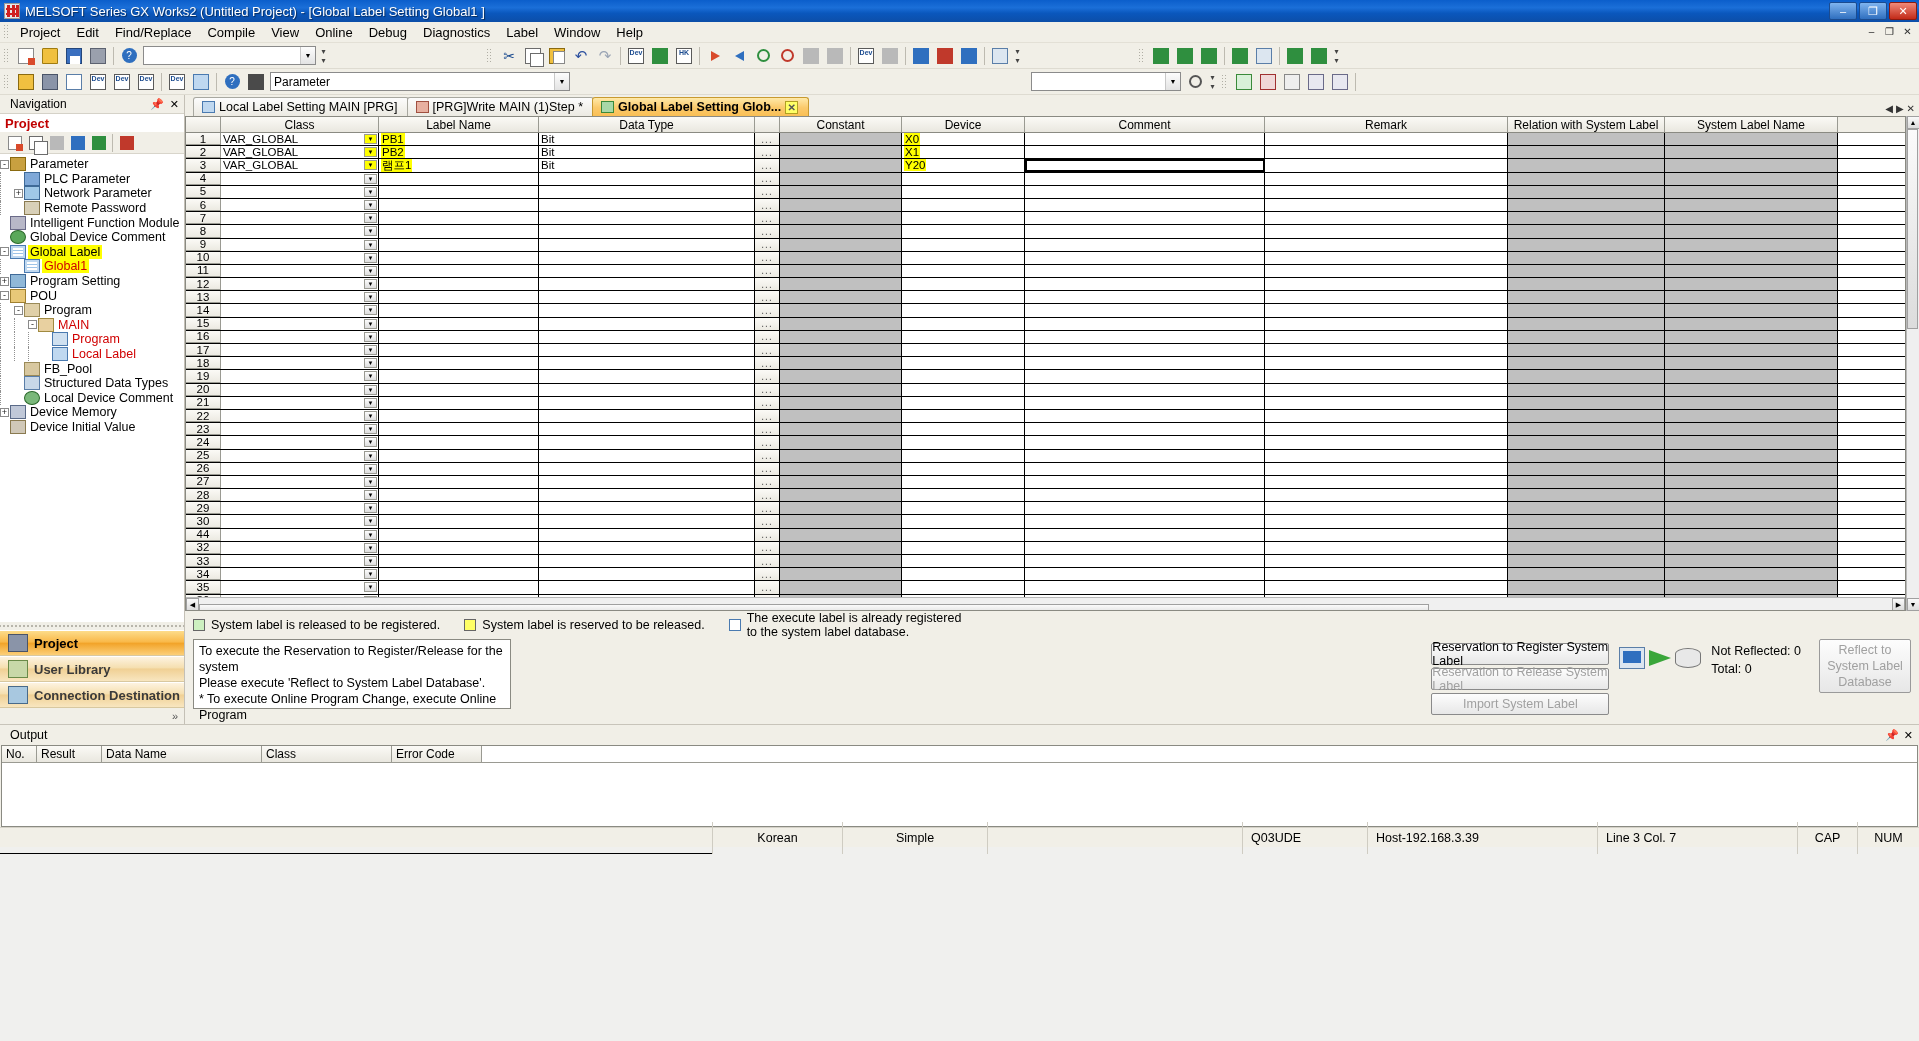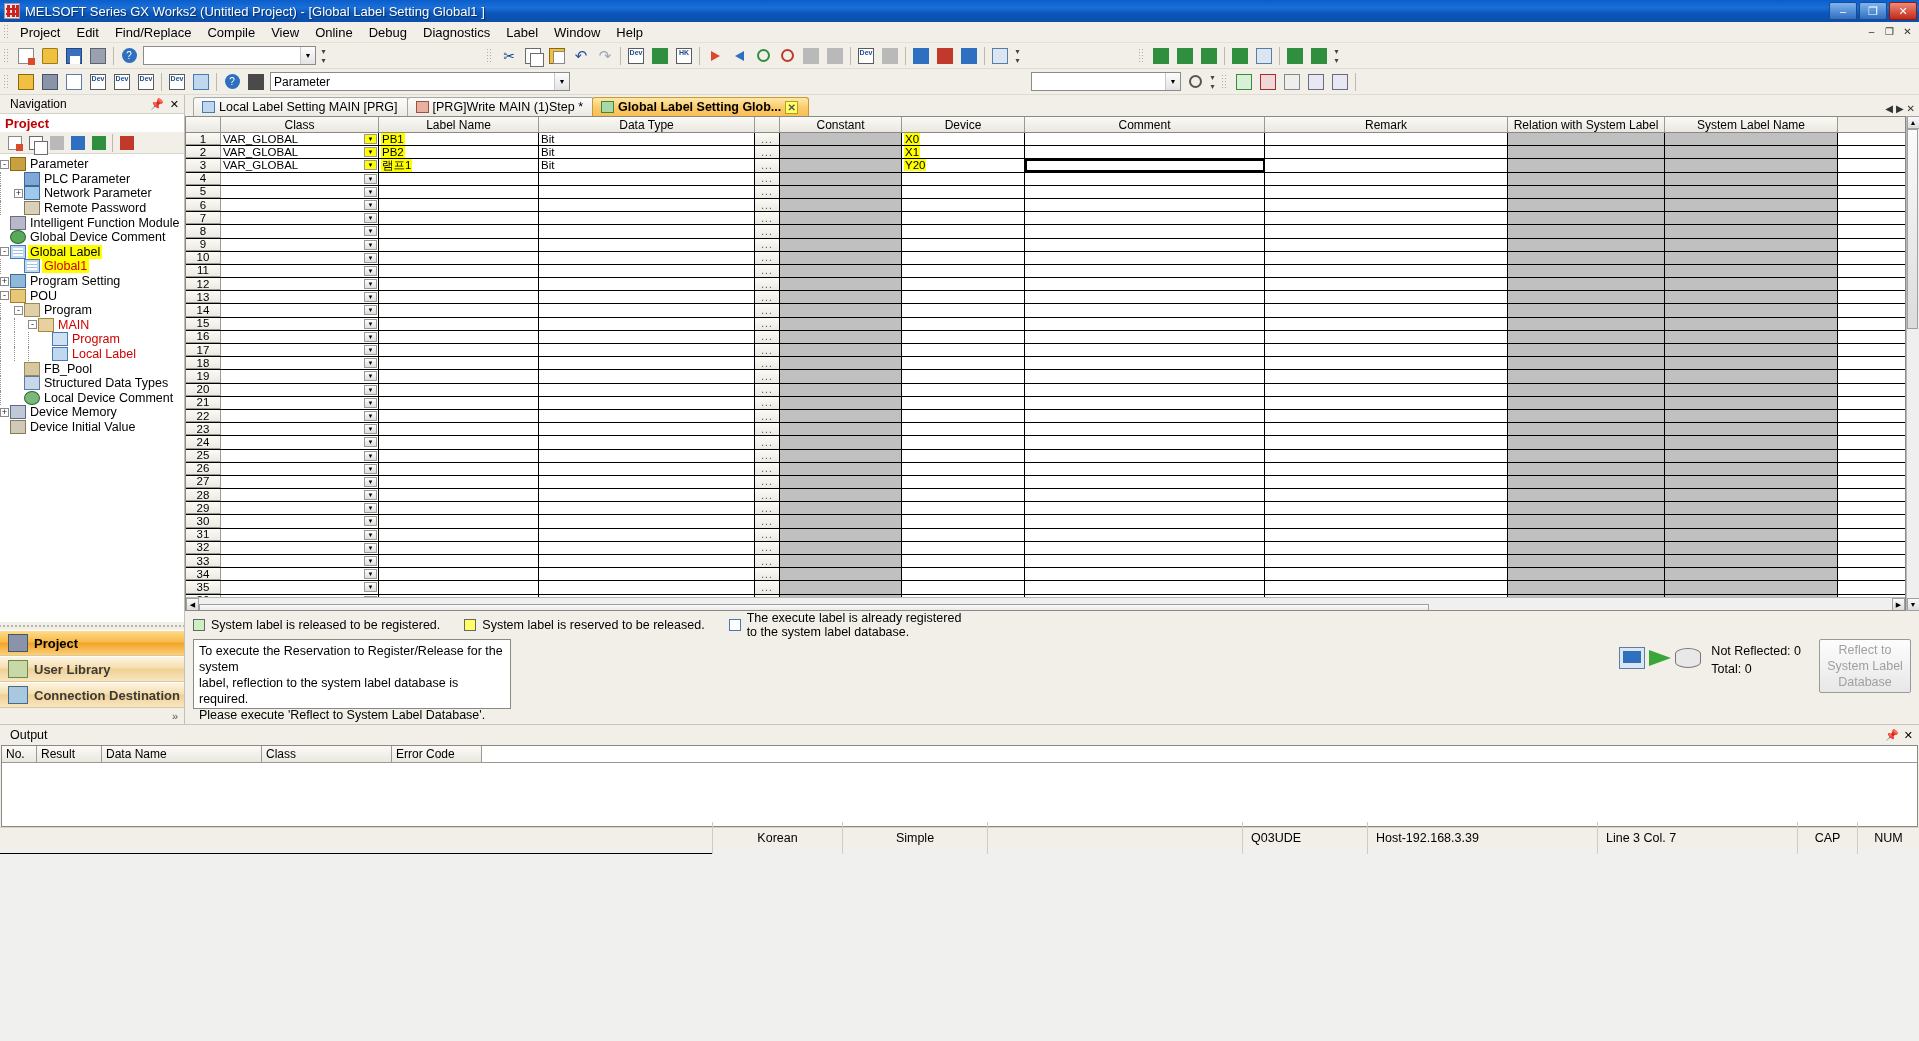--- a/index.html
+++ b/index.html
@@ -1338,21 +1338,21 @@
               <div class="gc locked" style="width: 122px;"></div>
               <div class="gc" style="width: 123px;">
                 <span></span>
               </div>
               <div class="gc" style="width: 240px;"></div>
               <div class="gc" style="width: 243px;"></div>
               <div class="gc sysrel" style="width: 157px;"></div>
               <div class="gc sysrel" style="width: 173px;"></div>
             </div>
             <div class="grow">
-              <div class="gc rownum" style="width: 35px;">31</div>
+              <div class="gc rownum" style="width: 35px;">44</div>
               <div class="gc" style="width: 158px;">
                 <span></span>
                 <span class="ddarrow">▼</span>
               </div>
               <div class="gc" style="width: 160px;">
                 <span></span>
               </div>
               <div class="gc" style="width: 216px;"></div>
               <div class="gc dots" style="width: 25px;">...</div>
               <div class="gc locked" style="width: 122px;"></div>
@@ -1488,26 +1488,30 @@
       <span class="lgbox yellow"></span>
       <span class="lgtext">System label is reserved to be released.</span>
       <span class="lgbox white"></span>
       <span class="lgtext" style="white-space:pre-line">The execute label is already registered
 to the system label database.</span>
     </div>
 
     <div class="infopanel">
       <div class="infobox">
         <div>To execute the Reservation to Register/Release for the system</div>
-        <div>label, reflection to the system label database is required.</div>
         <div>Please execute 'Reflect to System Label Database'.</div>
         <div>* To execute Online Program Change, execute Online Program</div>
 
       </div>
       <div class="infospacer"></div>
+      <div class="btncol">
+        <div class="actbtn">Reservation to Register System Label</div>
+        <div class="actbtn disabled">Reservation to Release System Label</div>
+        <div class="actbtn disabled">Import System Label</div>
+      </div>
       <div class="reflectgfx">
         <span class="rg-pc"></span>
         <span class="rg-arrow"></span>
         <span class="rg-db"></span>
       </div>
       <div class="reflectstat">
         <div>Not Reflected: 0</div>
         <div>Total: 0</div>
       </div>
       <div class="reflectbtn">

